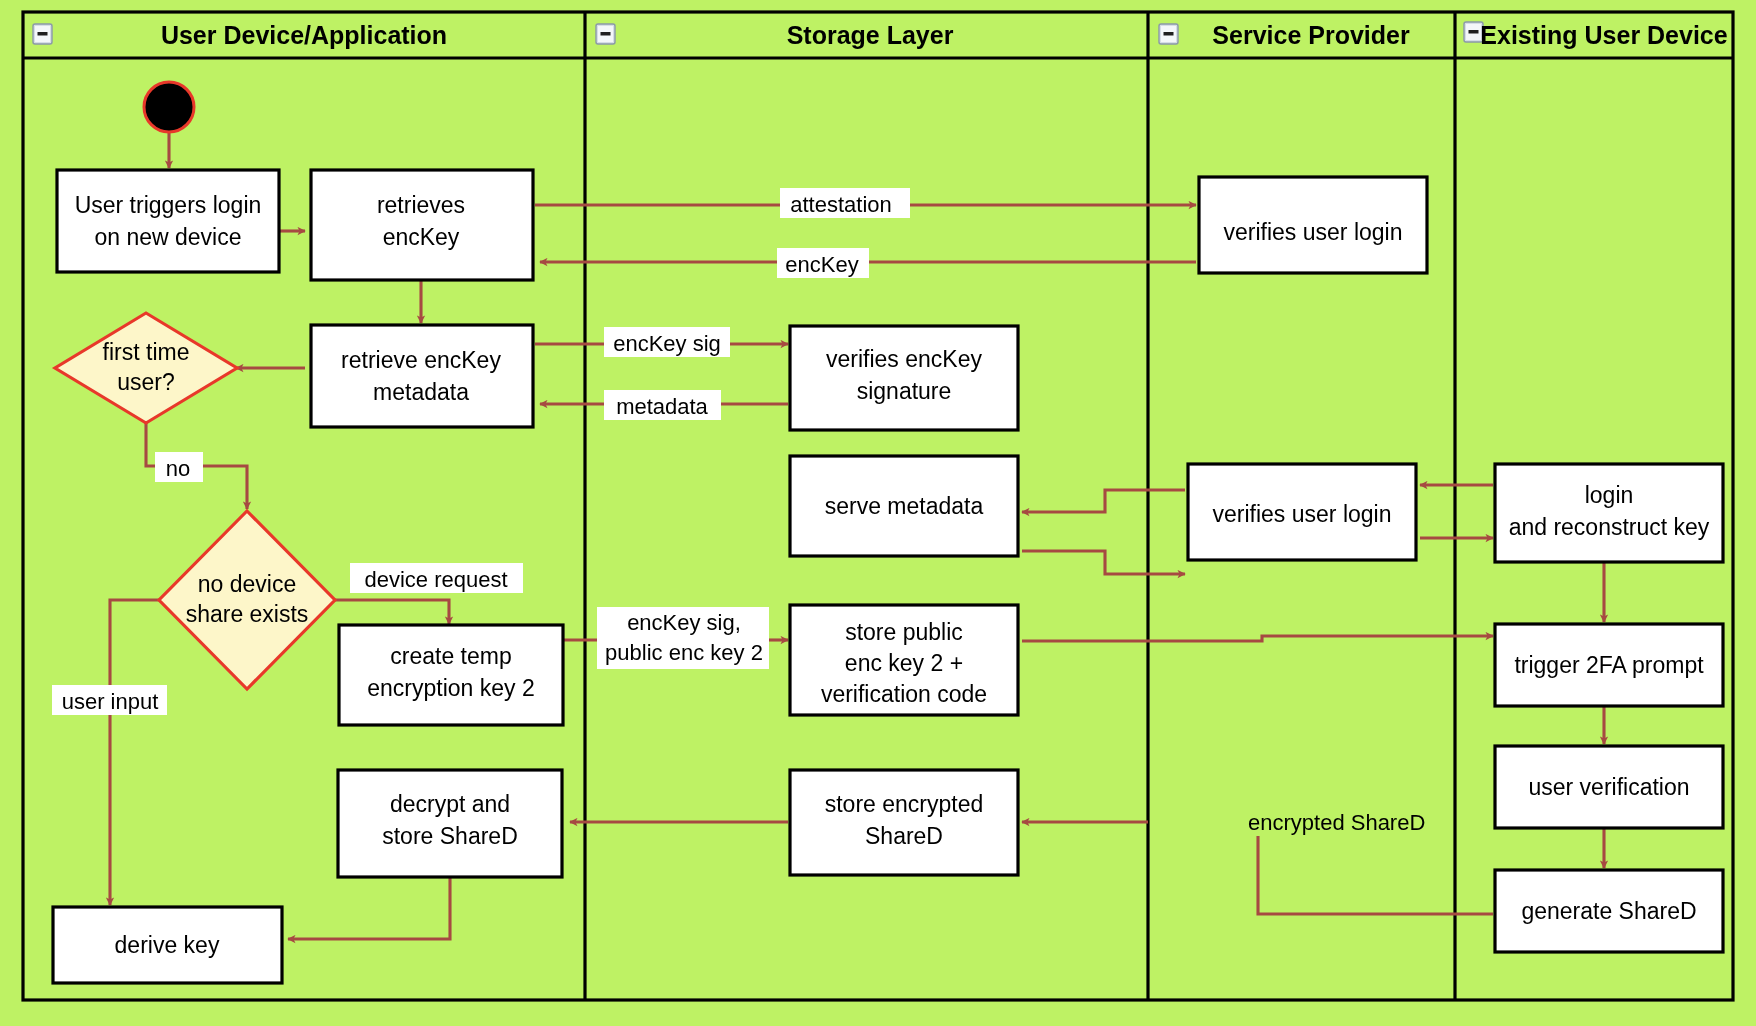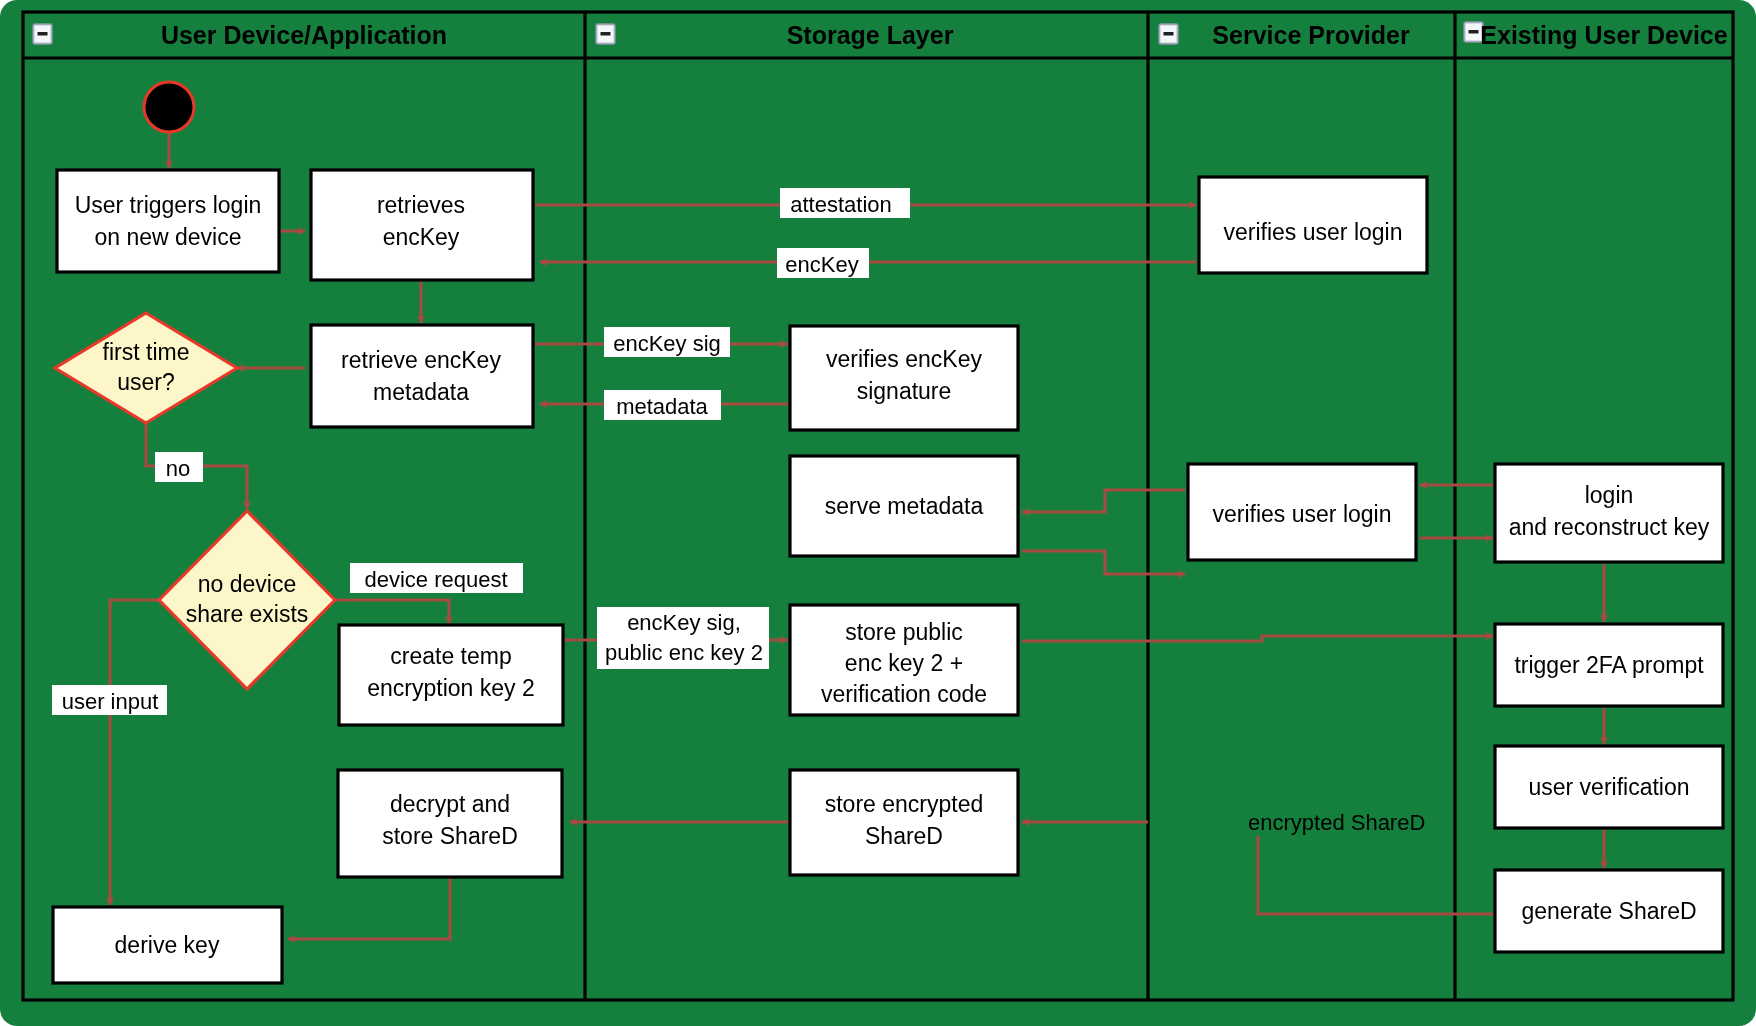--- a/index.html
+++ b/index.html
@@ -5,23 +5,22 @@
   html, body {
     margin: 0;
     padding: 0;
     background: #ffffff;
     font-family: "Liberation Sans", sans-serif;
   }
   #stage {
     position: relative;
     width: 1756px;
     height: 1026px;
-    background: #15803d;
+    background: #bef264;
     overflow: hidden;
-    border-radius: 17px;
   }
   svg.diagram {
     position: absolute;
     left: 0;
     top: 0;
     width: 1756px;
     height: 1026px;
   }
   .lane-title {
     font-family: "Liberation Sans", sans-serif;

